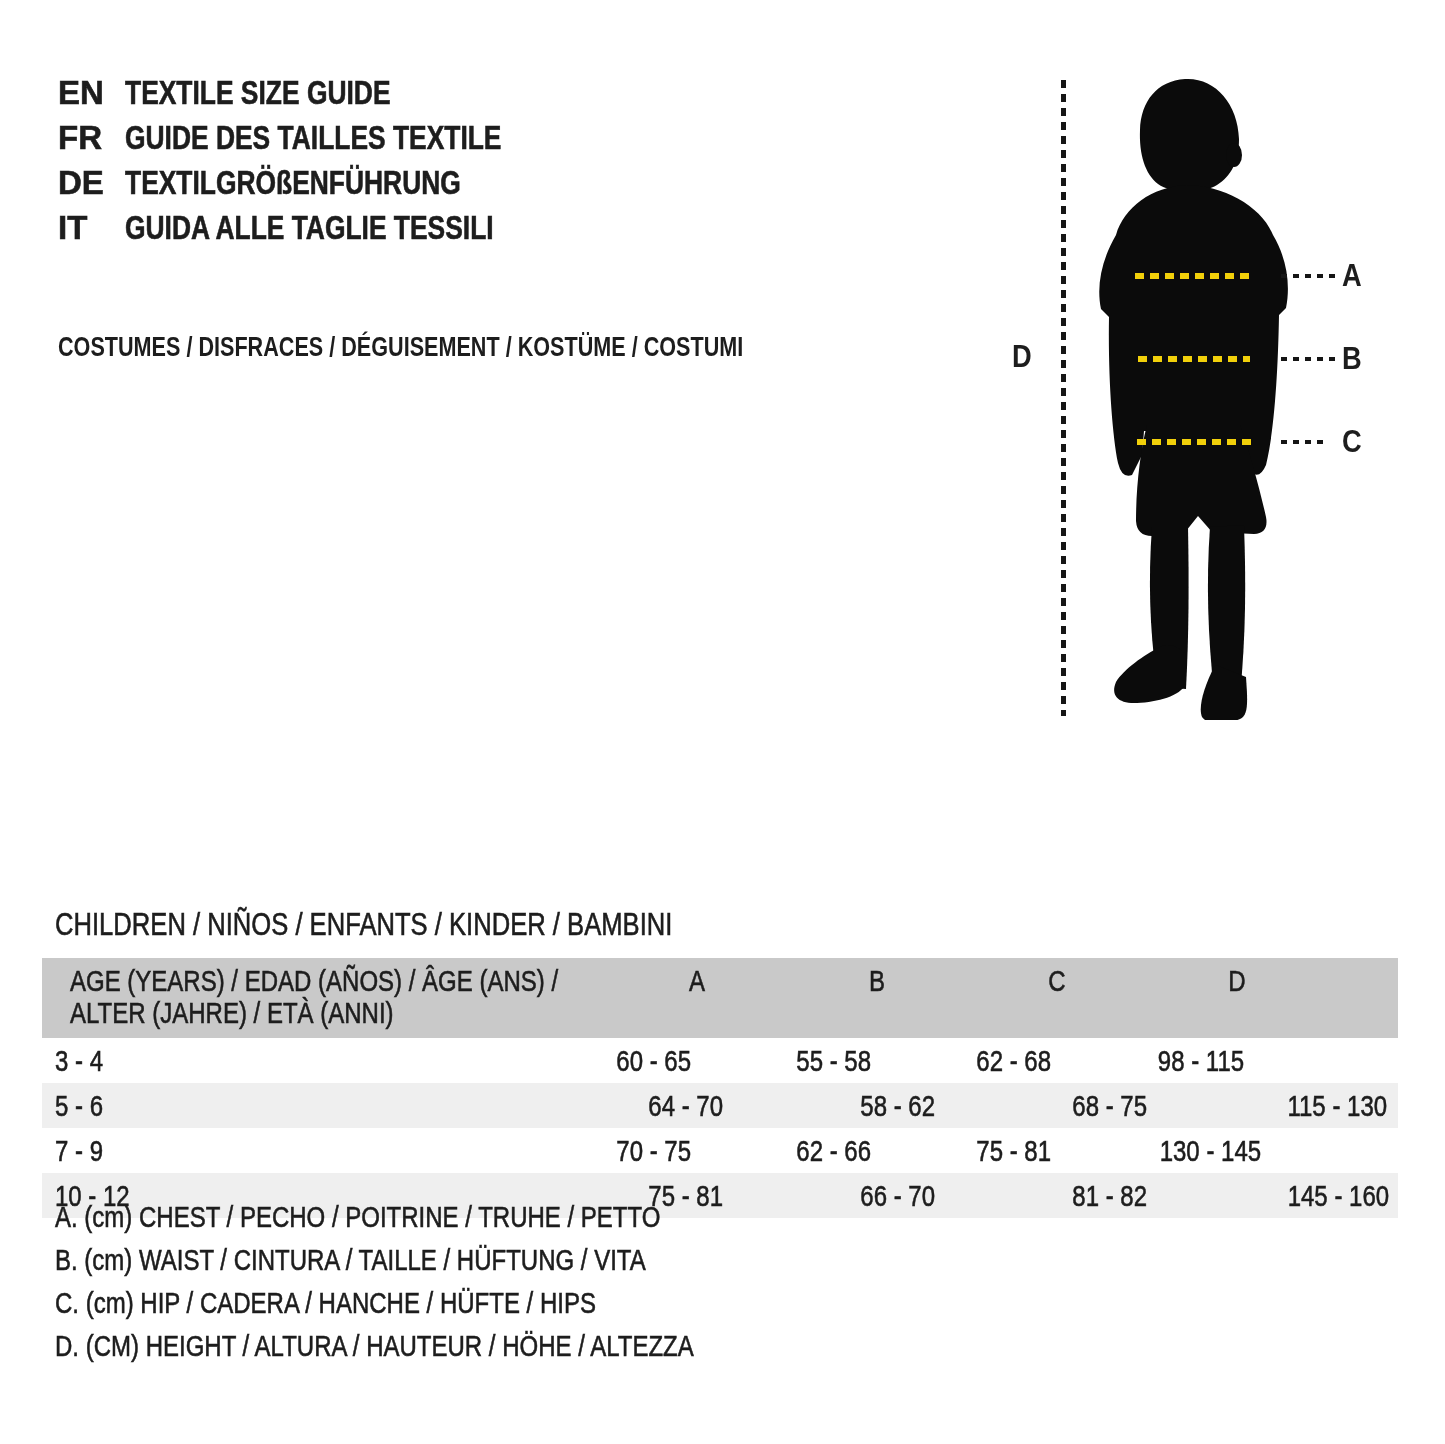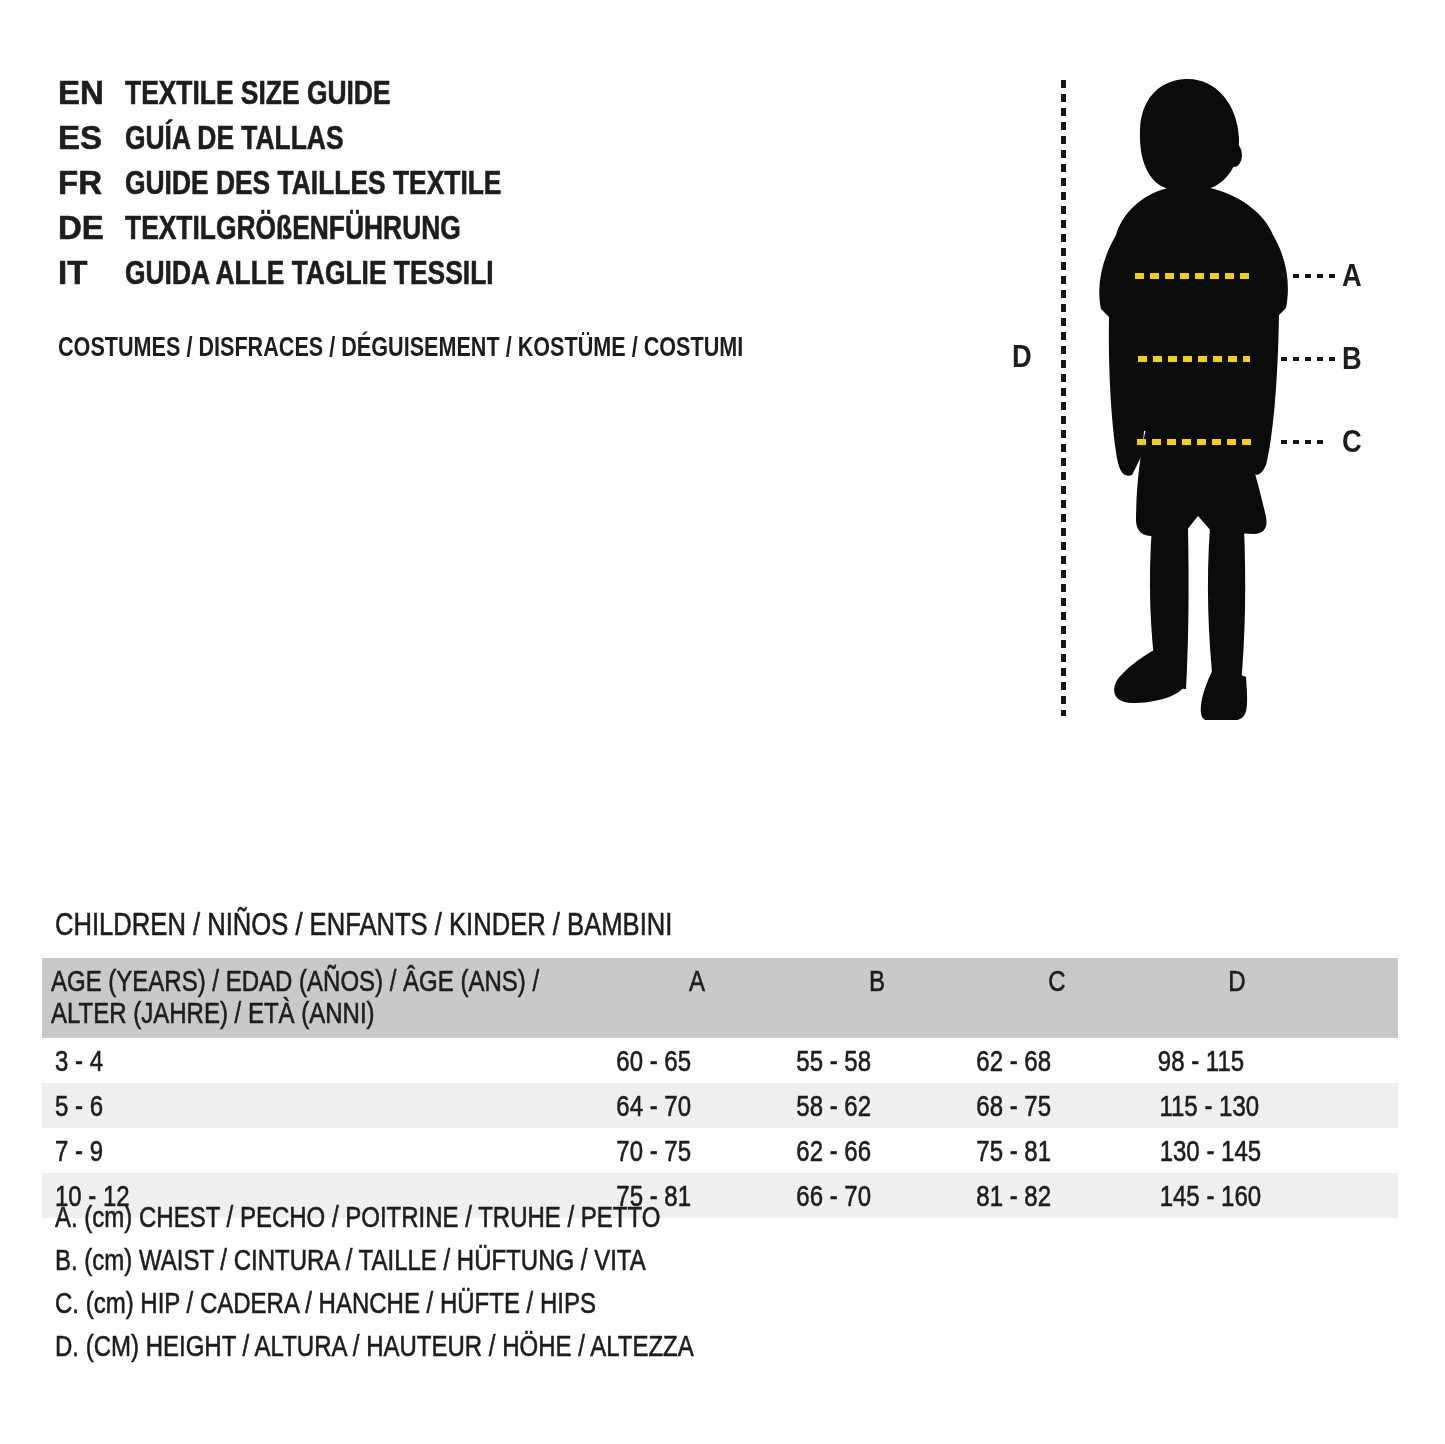--- a/index.html
+++ b/index.html
@@ -53,44 +53,40 @@
   .bline.c{left:291px;top:380px;width:47px;}
   .silhouette{position:absolute;left:100px;top:15px;width:205px;height:645px;}
 
   
   .section-title{position:absolute;left:55px;top:907px;font-size:32px;line-height:34px;}
 
   
   .size-table{position:absolute;left:42px;top:958px;width:1356px;font-size:30px;}
   .thead{display:grid;grid-template-columns:565px 180px 180px 180px 180px 1fr;
     background:var(--hdr-bg);padding:7px 0 9px;}
-  .age-head{padding-left:9px;line-height:32px;}
+  .age-head{padding-left:28px;line-height:32px;}
   .col-letter{text-align:center;line-height:32px;}
   .trow{display:grid;grid-template-columns:565px 180px 180px 180px 180px 1fr;height:45px;align-items:center;}
-  .trow.alt{background:var(--alt-bg);}
+  .trow.alt{background:var(--alt-bg);gap:32px;}
   .age-cell{padding-left:13px;}
   .num-cell{}
 
   
   .legend{position:absolute;left:55px;top:1200px;font-size:30px;}
   .legend-line{height:43px;display:flex;align-items:flex-start;}
 </style>
 </head>
 <body>
 
 <div class="page">
 
   <div class="lang-list">
     <div class="lang-row">
       <span class="med">EN</span>
       <span class="cl med">TEXTILE SIZE GUIDE</span>
-    </div>
-    <div class="lang-row">
-      <span class="med">ES</span>
-      <span class="cl med">GUÍA DE TALLAS</span>
     </div>
     <div class="lang-row">
       <span class="med">FR</span>
       <span class="cl med">GUIDE DES TAILLES TEXTILE</span>
     </div>
     <div class="lang-row">
       <span class="med">DE</span>
       <span class="cl med">TEXTILGRÖßENFÜHRUNG</span>
     </div>
     <div class="lang-row">

